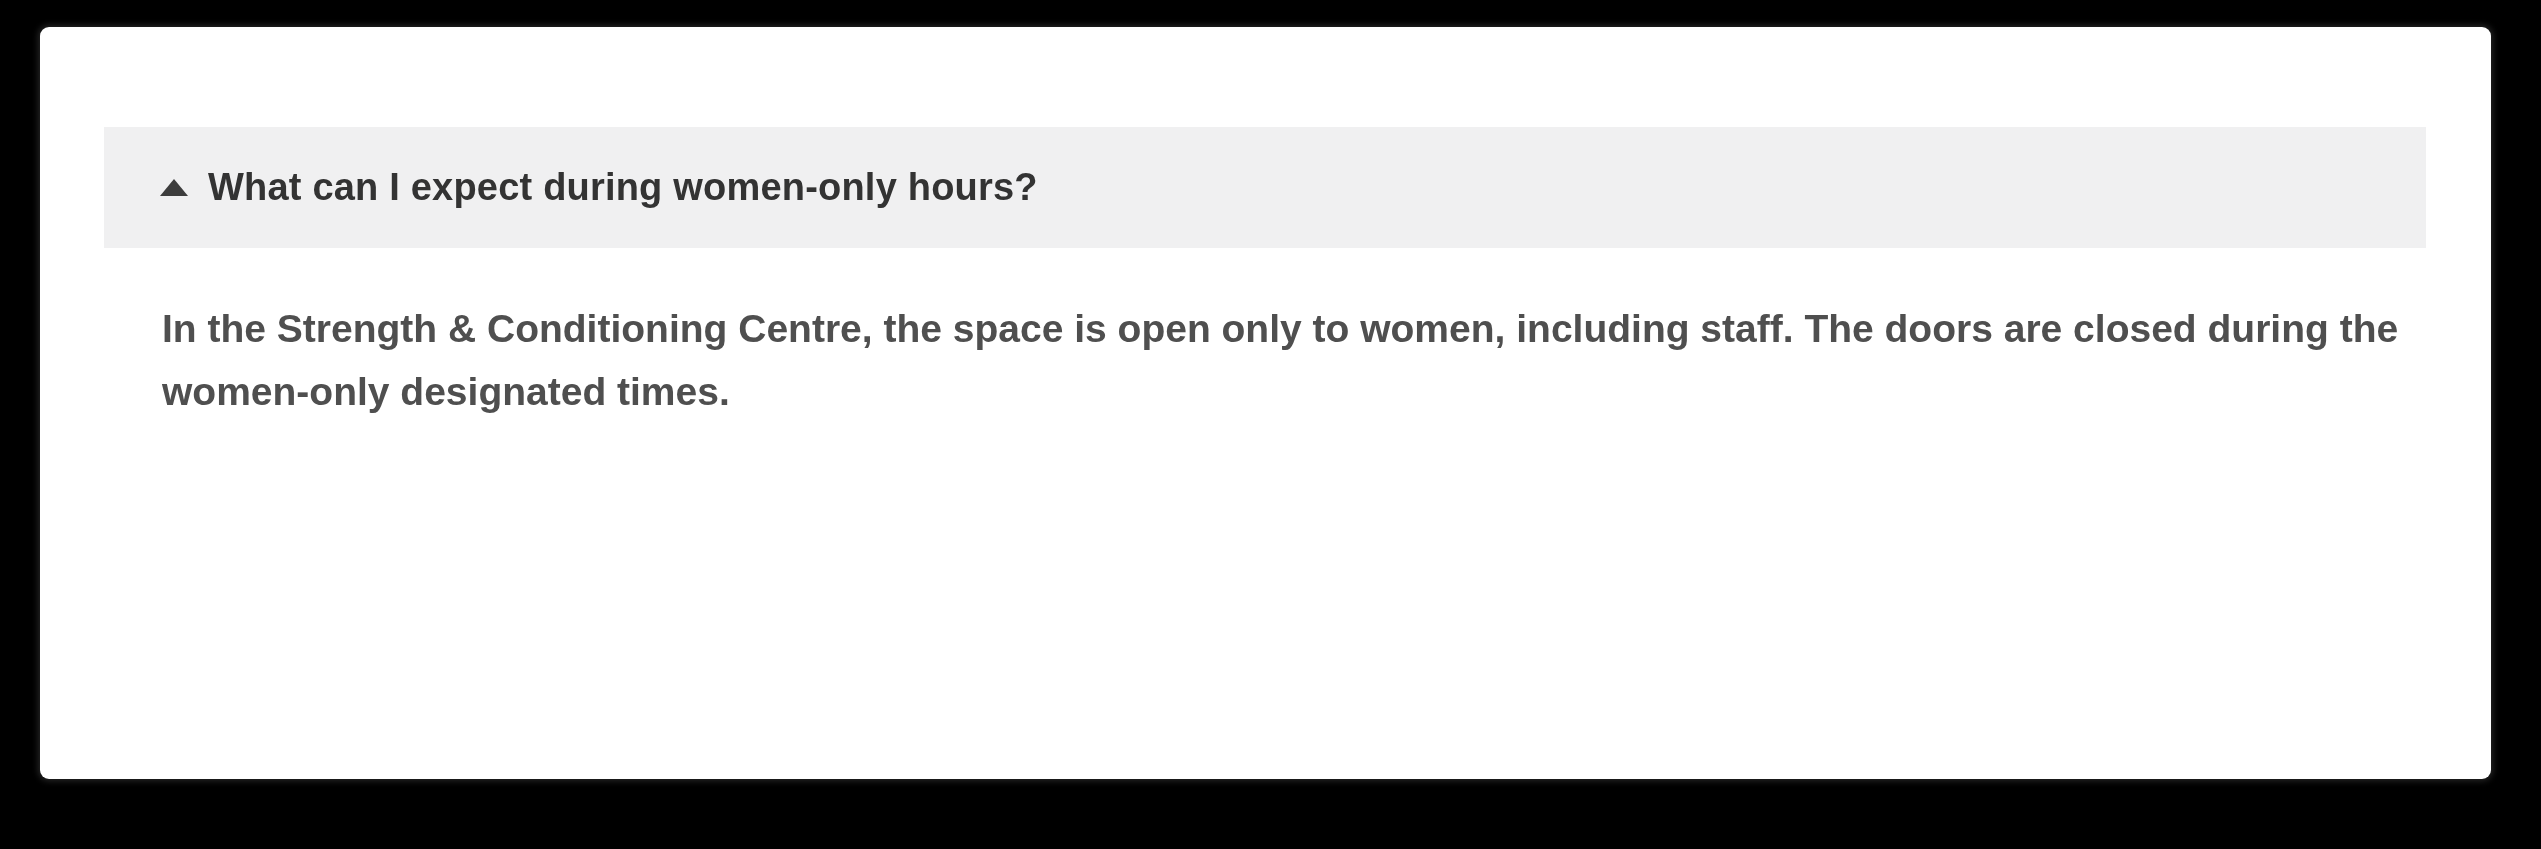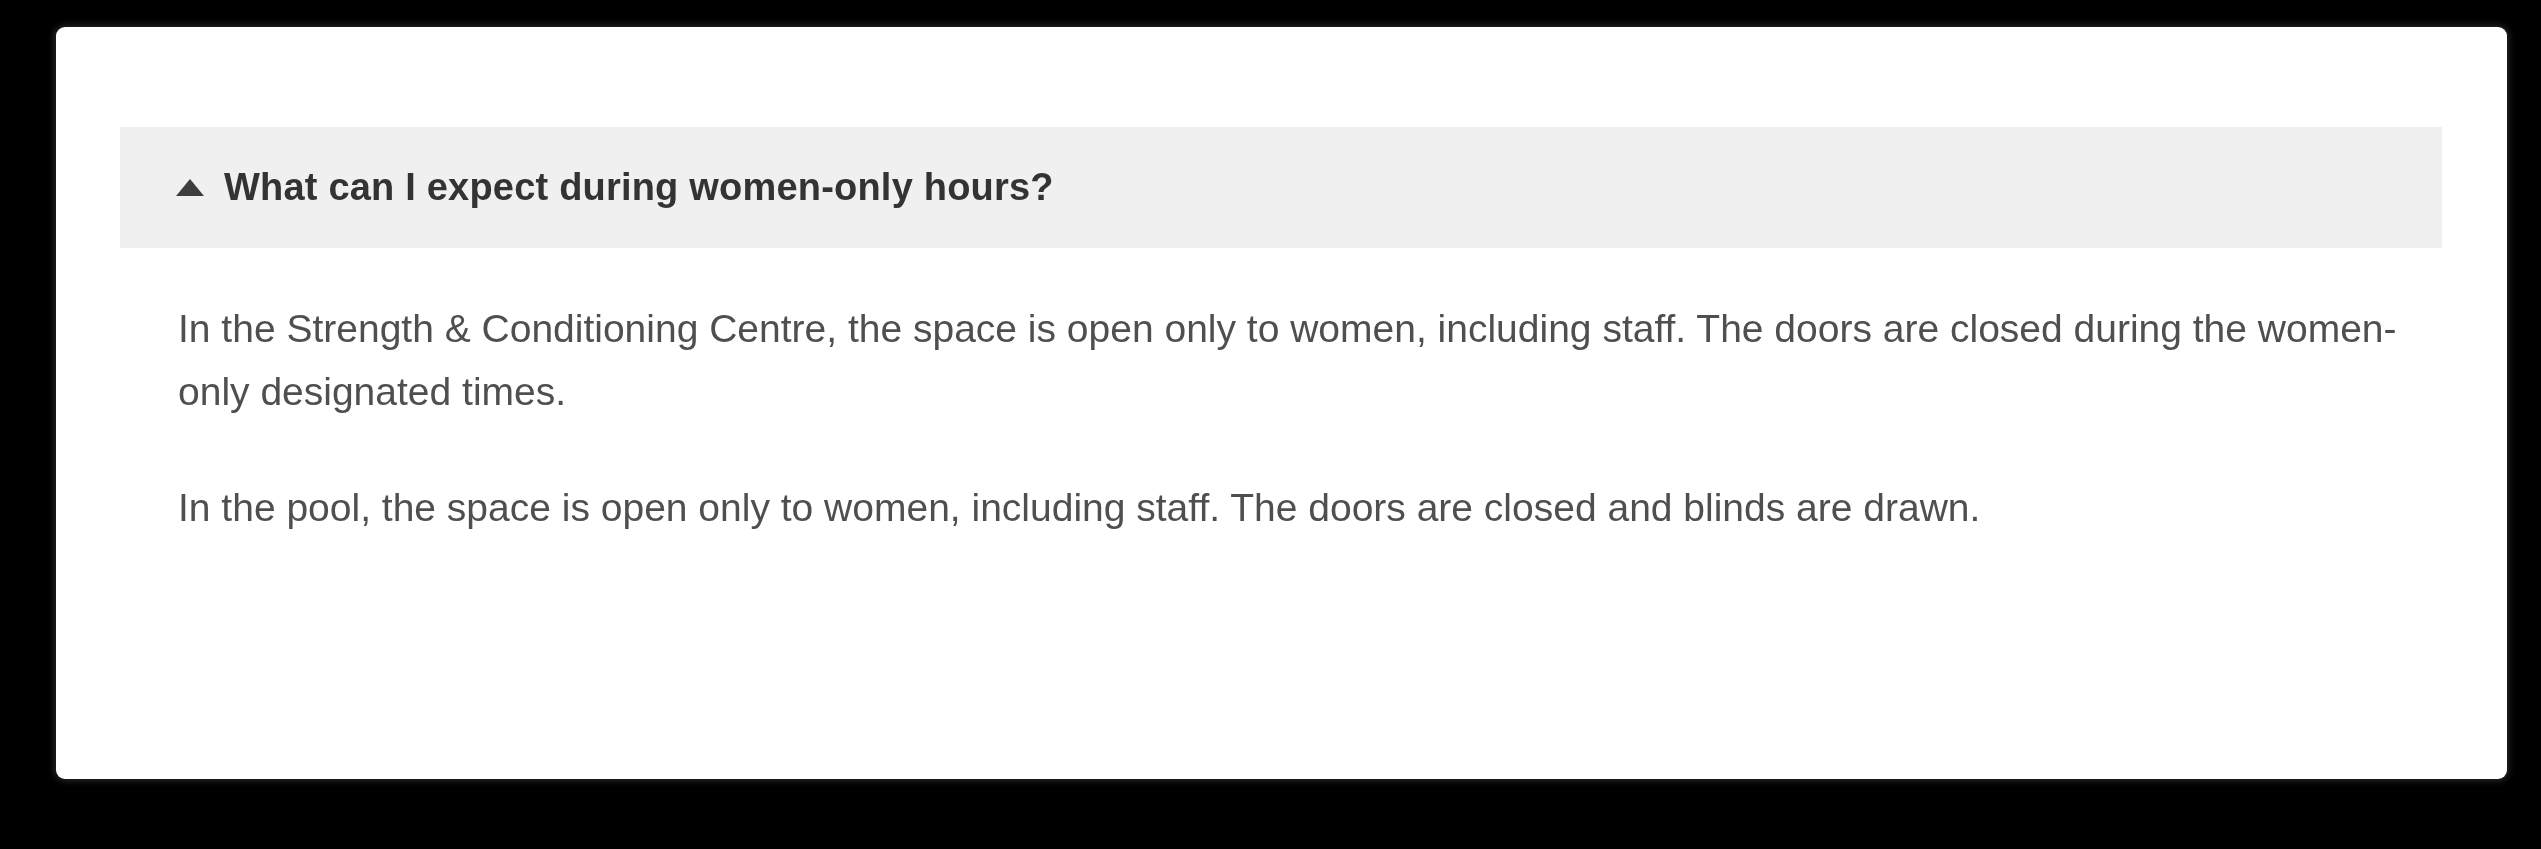--- a/index.html
+++ b/index.html
@@ -17,21 +17,20 @@
   }
   .faq-card {
     position: absolute;
     left: 40px;
     top: 27px;
     width: 2451px;
     height: 752px;
     background: #ffffff;
     border-radius: 9px;
     box-shadow: 0 0 6px 2px rgba(255,255,255,0.15);
-    margin-left: 16px;
   }
   .accordion-header {
     position: absolute;
     left: 64px;
     top: 100px;
     width: 2322px;
     height: 121px;
     background: #f0f0f1;
     display: flex;
     align-items: center;
@@ -56,36 +55,36 @@
     white-space: nowrap;
   }
   .answer-body {
     position: absolute;
     left: 122px;
     top: 270px;
     width: 2285px;
     font-size: 39px;
     line-height: 63px;
     color: #4f4f4f;
+    font-weight: bold;
   }
   .answer-body p {
     margin: 0 0 53px 0;
   }
   .answer-body p:last-child {
     margin-bottom: 0;
   }
 </style>
 </head>
 <body>
 
 <div class="faq-card">
 
   <div class="accordion-header">
     <span class="triangle-up"></span>
     <span class="question-text">What can I expect during women-only hours?</span>
   </div>
 
   <div class="answer-body">
     <p>In the Strength &amp; Conditioning Centre, the space is open only to women, including staff. The doors are closed during the women-only designated times.</p>
-    <p>In the pool, the space is open only to women, including staff. The doors are closed and blinds are drawn.</p>
   </div>
 
 </div>
 
 </body></html>

